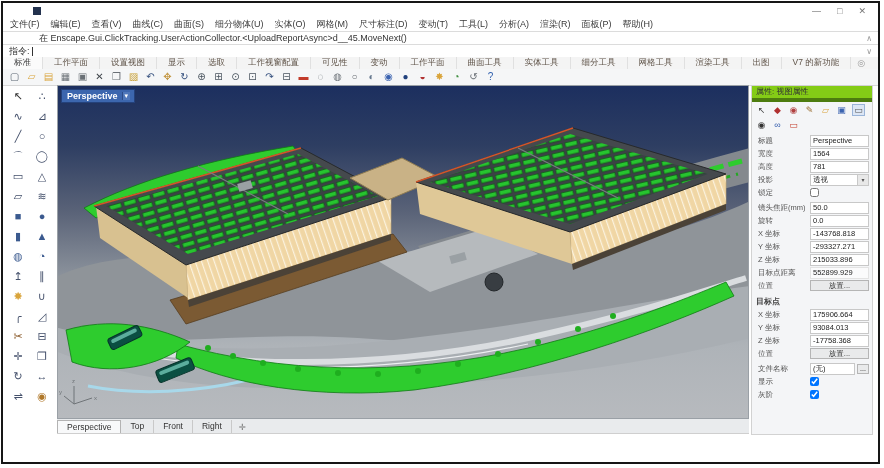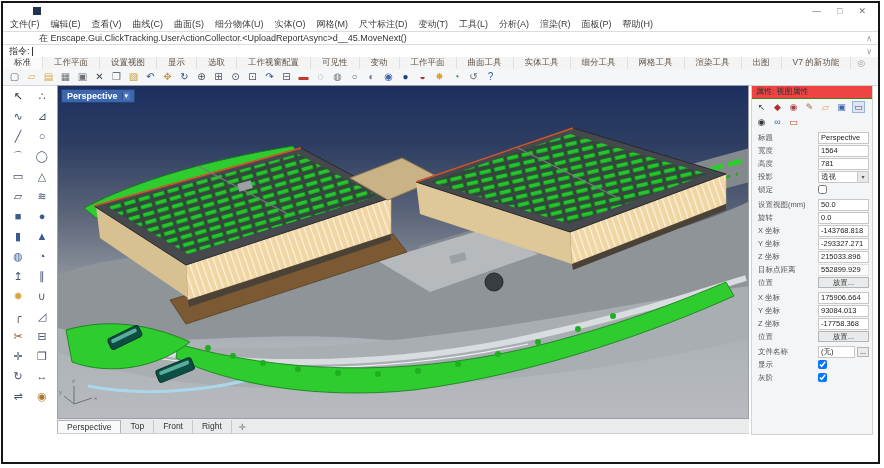--- a/index.html
+++ b/index.html
@@ -49,27 +49,27 @@
   .vp-arrow{font-size:7px;font-weight:normal;background:#4f77ba;padding:0 2px;border-left:1px solid #2c4c88;}
 
   
   .vtabs{position:absolute;left:54px;top:416px;width:692px;height:14px;background:#e9ebed;border-bottom:1px solid #cfcfcf;display:flex;align-items:flex-end;font-size:8.5px;color:#333;}
   .vp-tab{padding:1px 9px;border-right:1px solid #c9c9c9;}
   .vp-tab.active{background:#f8f9fa;border:1px solid #b3b3b3;border-bottom:none;}
   .vp-newtab{padding:1px 7px;color:#777;}
 
   
   .right-panel{position:absolute;left:748px;top:82px;width:122px;height:350px;background:#f4f5f7;border:1px solid #d2d2d2;box-sizing:border-box;font-size:8px;color:#3a3a3a;}
-  .panel-header{height:12px;line-height:12px;padding-left:4px;background:#ef4444;border-bottom:1px solid #4d7c0f;color:#333;}
+  .panel-header{height:12px;line-height:12px;padding-left:4px;background:#84cc16;border-bottom:4px solid #4d7c0f;color:#333;}
   .p-icon-row{display:flex;gap:5px;align-items:center;padding:2px 4px;}
   .p-icon{font-size:9px;width:11px;text-align:center;}
   .p-icon.active{background:#dce6f5;border:1px solid #9ab4d8;}
   .prop-section{margin-top:2px;}
   .section-title{display:block;font-weight:bold;color:#444;padding:2px 0 1px 4px;}
-  .prop-row{display:flex;align-items:center;height:13px;padding:0 3px 0 6px;gap:10px;}
+  .prop-row{display:flex;align-items:center;height:13px;padding:0 3px 0 6px;gap:2px;}
   .prop-label{flex:0 0 50px;color:#555;white-space:nowrap;overflow:hidden;font-size:7.5px;}
   .prop-input{flex:1 1 auto;width:20px;height:10px;font-size:7.5px;border:1px solid #c8c8c8;background:#fff;padding:0 2px;color:#222;font-family:"Liberation Sans","DejaVu Sans",sans-serif;}
   .prop-static{flex:1 1 auto;height:10px;line-height:10px;font-size:7.5px;border:1px solid #e3e3e3;background:#fbfbfc;padding:0 2px;color:#222;}
   .prop-select{flex:1 1 auto;display:flex;align-items:center;border:1px solid #c8c8c8;background:#fff;height:10px;}
   .sel-value{flex:1;padding-left:2px;font-size:7.5px;}
   .sel-arrow{flex:0 0 10px;text-align:center;background:#e8e8e8;border-left:1px solid #c8c8c8;font-size:6px;color:#555;height:10px;line-height:10px;}
   .prop-check{width:9px;height:9px;margin:0;}
   .prop-btn{flex:1 1 auto;height:11px;font-size:7.5px;background:#e9eaeb;border:1px solid #b5b5b5;color:#333;padding:0;line-height:9px;font-family:"Liberation Sans","DejaVu Sans",sans-serif;}
   .prop-file{flex:1 1 auto;display:flex;gap:2px;align-items:center;}
   .prop-input.file{width:30px;}
@@ -366,21 +366,21 @@
               <span class="sel-arrow">▾</span>
             </span>
           </div>
           <div class="prop-row">
             <span class="prop-label">锁定</span>
             <input type="checkbox" class="prop-check" style="">
           </div>
         </div>
         <div class="prop-section">
           <div class="prop-row">
-            <span class="prop-label">设置视图(mm)</span>
+            <span class="prop-label">镜头焦距(mm)</span>
             <input class="prop-input" value="50.0" style="">
           </div>
           <div class="prop-row">
             <span class="prop-label">旋转</span>
             <input class="prop-input" value="0.0" style="">
           </div>
           <div class="prop-row">
             <span class="prop-label">X 坐标</span>
             <input class="prop-input" value="-143768.818" style="">
           </div>
@@ -395,20 +395,21 @@
           <div class="prop-row">
             <span class="prop-label">目标点距离</span>
             <span class="prop-static">552899.929</span>
           </div>
           <div class="prop-row">
             <span class="prop-label">位置</span>
             <button class="prop-btn">放置...</button>
           </div>
         </div>
         <div class="prop-section">
+          <span class="section-title">目标点</span>
           <div class="prop-row">
             <span class="prop-label">X 坐标</span>
             <input class="prop-input" value="175906.664" style="">
           </div>
           <div class="prop-row">
             <span class="prop-label">Y 坐标</span>
             <input class="prop-input" value="93084.013" style="">
           </div>
           <div class="prop-row">
             <span class="prop-label">Z 坐标</span>

